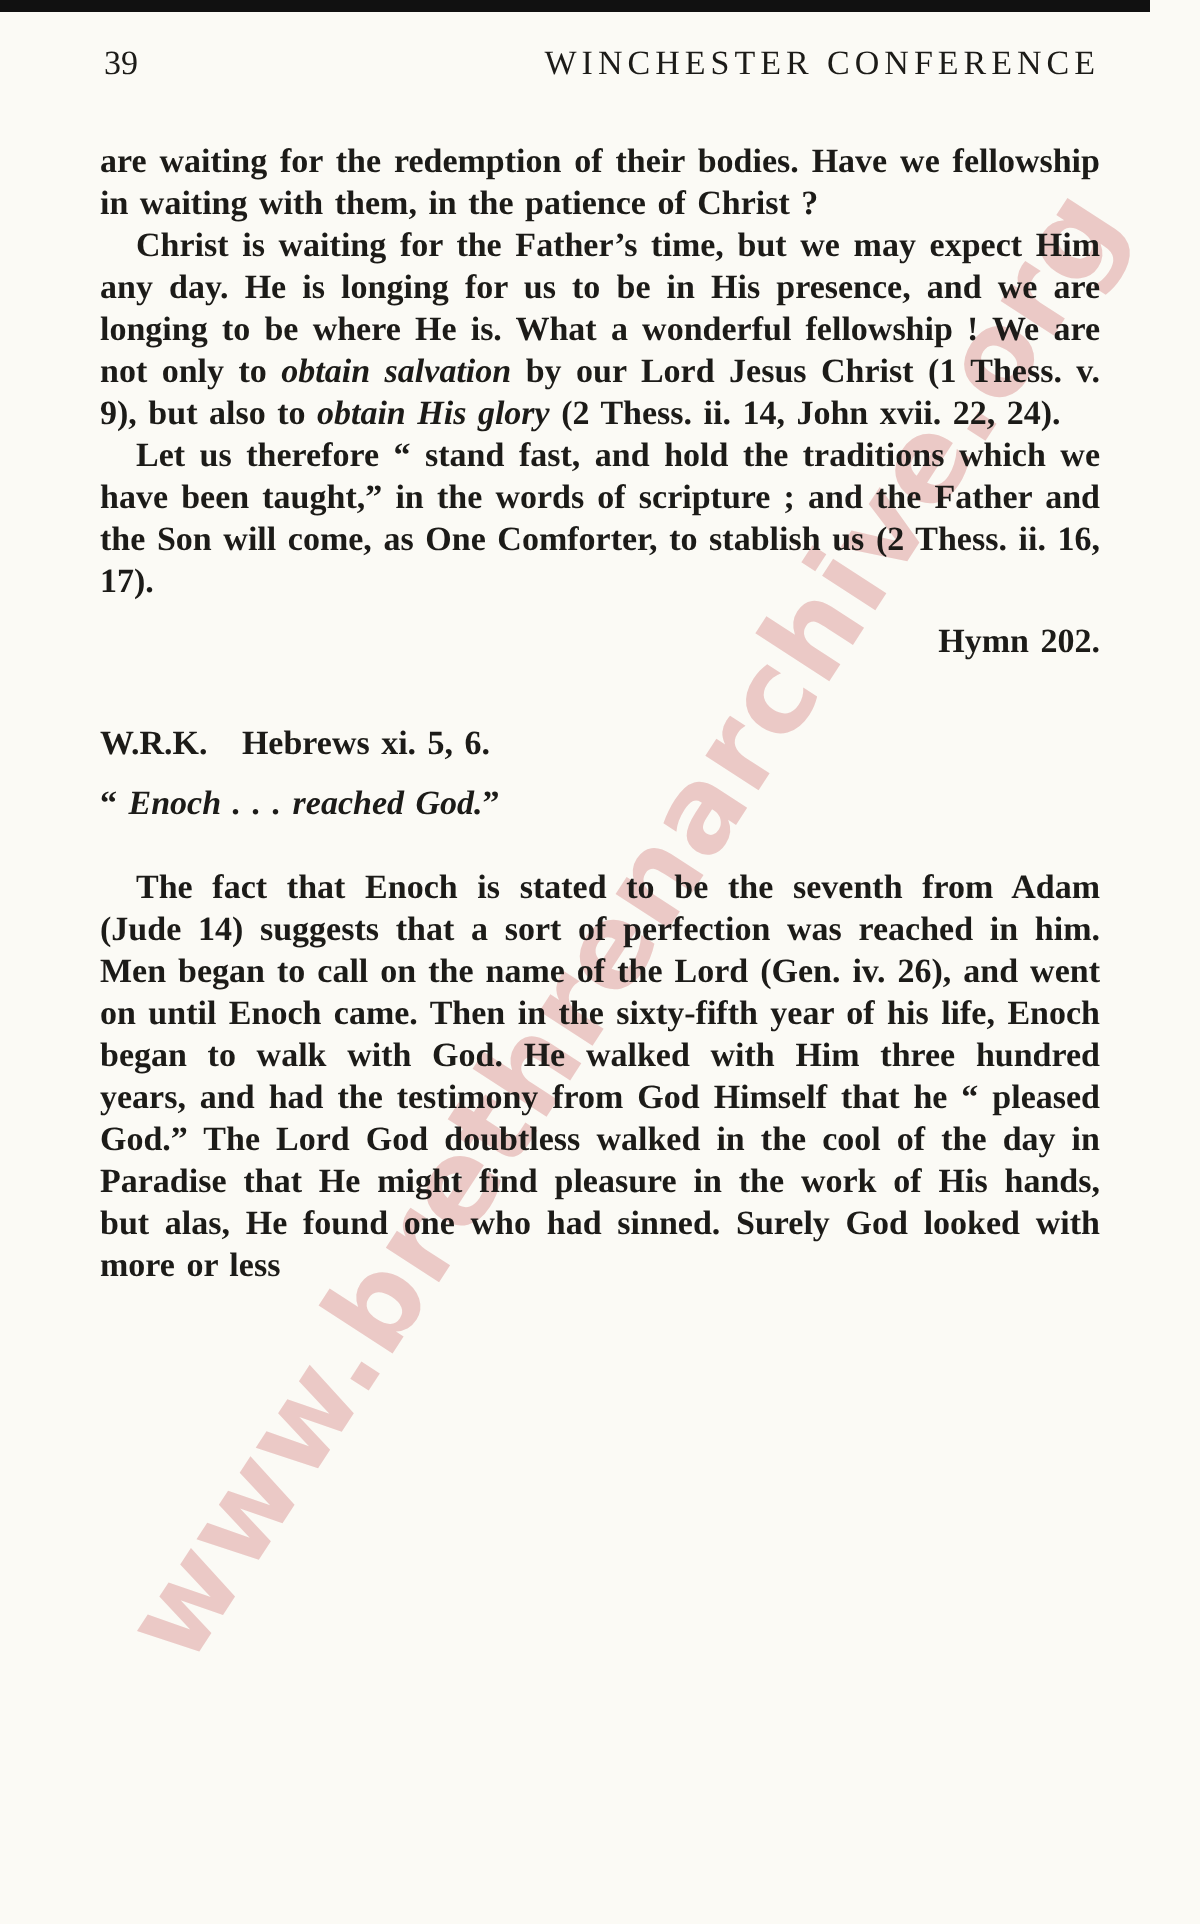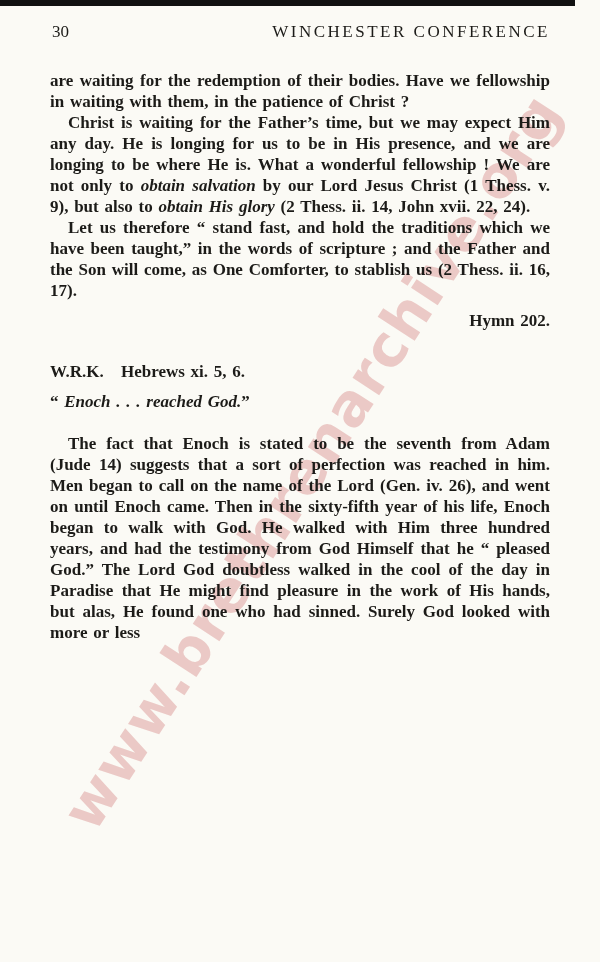--- a/index.html
+++ b/index.html
@@ -97,21 +97,21 @@
 </head>
 <body>
 
 <div class="scan-edge-top"></div>
 
 <div class="page">
 
   <div class="watermark">www.brethrenarchive.org</div>
 
   <header class="page-header">
-    <span class="page-number">30</span>
+    <span class="page-number">39</span>
     <span class="header-title">WINCHESTER CONFERENCE</span>
   </header>
 
   <main class="text-block">
 
     <p class="para"><span>are waiting for the redemption of their bodies.  Have we fellowship in waiting with them, in the patience of Christ ?</span></p>
 
     <p class="para indent"><span>Christ is waiting for the Father’s time, but we may expect Him any day.  He is longing for us to be in His presence, and we are longing to be where He is.  What a wonderful fellowship !  We are not only to </span><span class="it">obtain salvation</span><span> by our Lord Jesus Christ (1 Thess. v. 9), but also to </span><span class="it">obtain His glory</span><span> (2 Thess. ii. 14, John xvii. 22, 24).</span></p>
 
     <p class="para indent"><span>Let us therefore “ stand fast, and hold the traditions which we have been taught,” in the words of scripture ; and the Father and the Son will come, as One Comforter, to stablish us (2 Thess. ii. 16, 17).</span></p>

